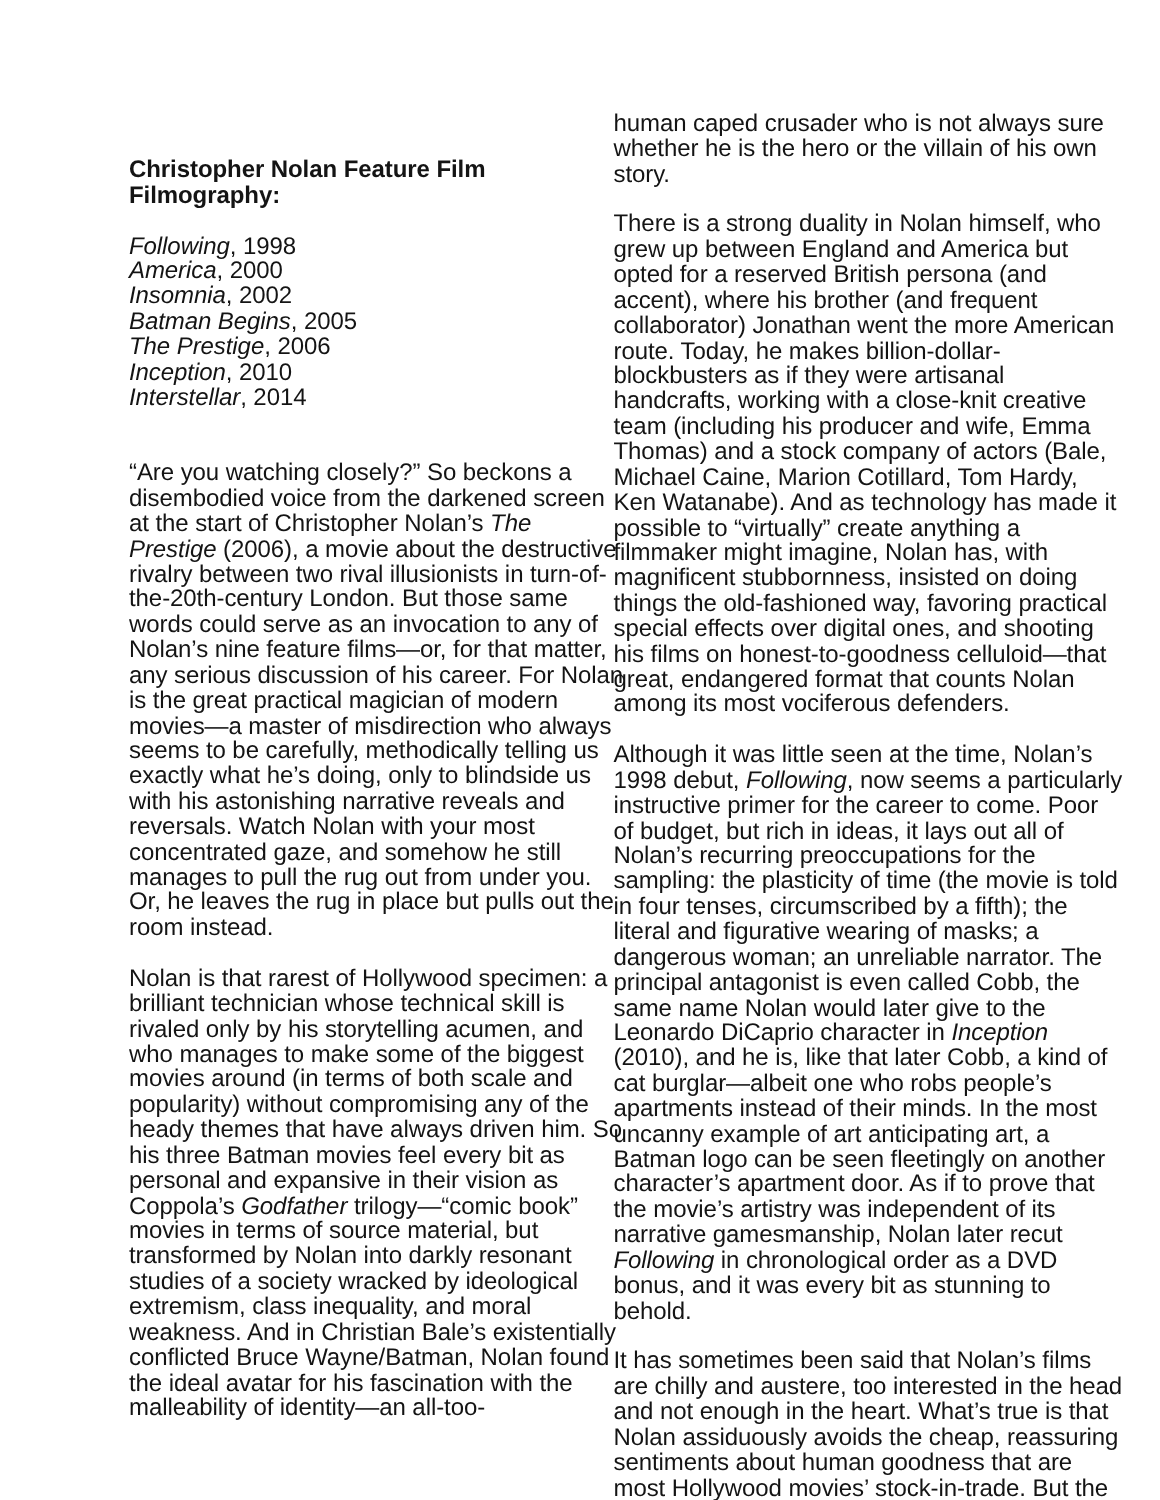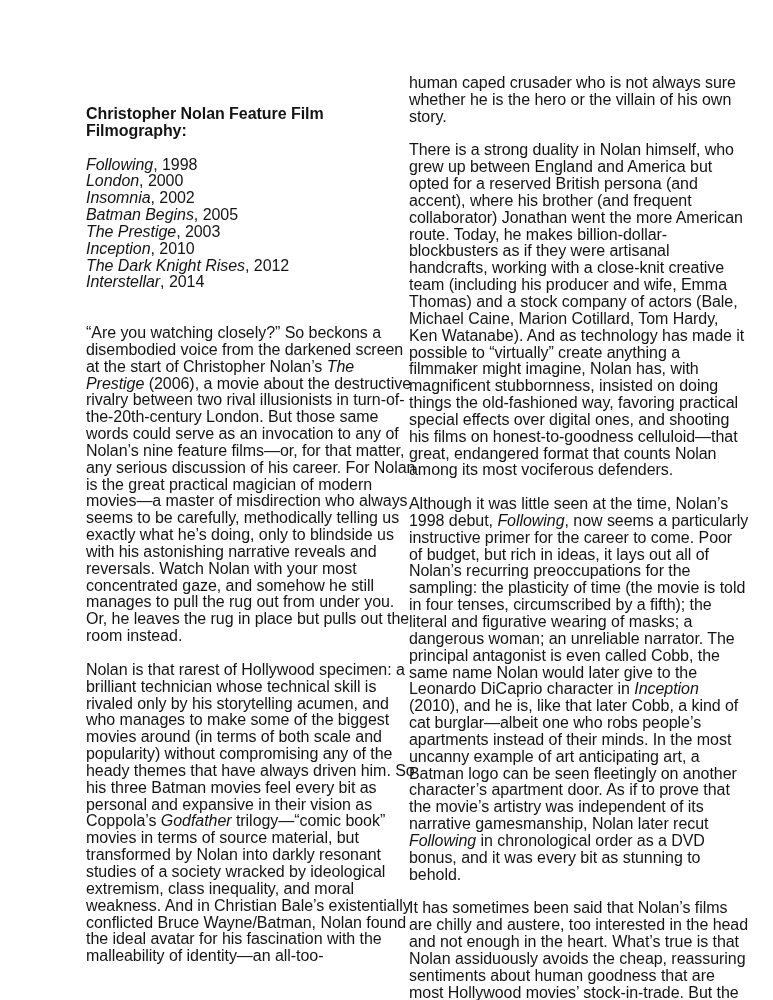--- a/index.html
+++ b/index.html
@@ -17,26 +17,25 @@
   em { font-style: italic; }
 </style>
 </head>
 <body>
 
 <div class="col col-left">
   <p class="heading">Christopher Nolan Feature Film Filmography:</p>
   <div class="gap"></div>
   <div>
     <p class="film"><span class="film-title">Following</span>, <span>1998</span></p>
-    <p class="film"><span class="film-title">London</span>, <span>2000</span></p>
+    <p class="film"><span class="film-title">America</span>, <span>2000</span></p>
     <p class="film"><span class="film-title">Insomnia</span>, <span>2002</span></p>
     <p class="film"><span class="film-title">Batman Begins</span>, <span>2005</span></p>
-    <p class="film"><span class="film-title">The Prestige</span>, <span>2003</span></p>
+    <p class="film"><span class="film-title">The Prestige</span>, <span>2006</span></p>
     <p class="film"><span class="film-title">Inception</span>, <span>2010</span></p>
-    <p class="film"><span class="film-title">The Dark Knight Rises</span>, <span>2012</span></p>
     <p class="film"><span class="film-title">Interstellar</span>, <span>2014</span></p>
   </div>
   <div class="gap"></div>
   <div class="gap"></div>
   <div>
       <p class="para"><span>“Are you watching closely?” So beckons a disembodied voice from the darkened screen at the start of Christopher Nolan’s </span><em>The Prestige</em><span> (2006), a movie about the destructive rivalry between two rival illusionists in turn-of-the-20th-century London. But those same words could serve as an invocation to any of Nolan’s nine feature films—or, for that matter, any serious discussion of his career. For Nolan is the great practical magician of modern movies—a master of misdirection who always seems to be carefully, methodically telling us exactly what he’s doing, only to blindside us with his astonishing narrative reveals and reversals. Watch Nolan with your most concentrated gaze, and somehow he still manages to pull the rug out from under you. Or, he leaves the rug in place but pulls out the room instead.</span></p>
       <p class="para"><span>Nolan is that rarest of Hollywood specimen: a brilliant technician whose technical skill is rivaled only by his storytelling acumen, and who manages to make some of the biggest movies around (in terms of both scale and popularity) without compromising any of the heady themes that have always driven him. So his three Batman movies feel every bit as personal and expansive in their vision as Coppola’s </span><em>Godfather</em><span> trilogy—“comic book” movies in terms of source material, but transformed by Nolan into darkly resonant studies of a society wracked by ideological extremism, class inequality, and moral weakness. And in Christian Bale’s existentially conflicted Bruce Wayne/Batman, Nolan found the ideal avatar for his fascination with the malleability of identity—an all-too-</span></p>
     </div>
 </div>
 

